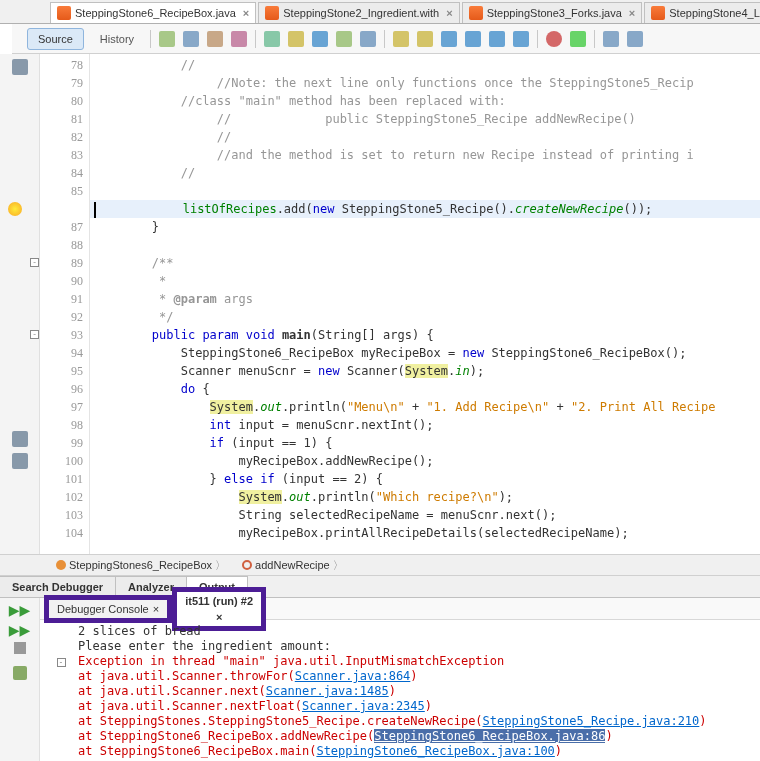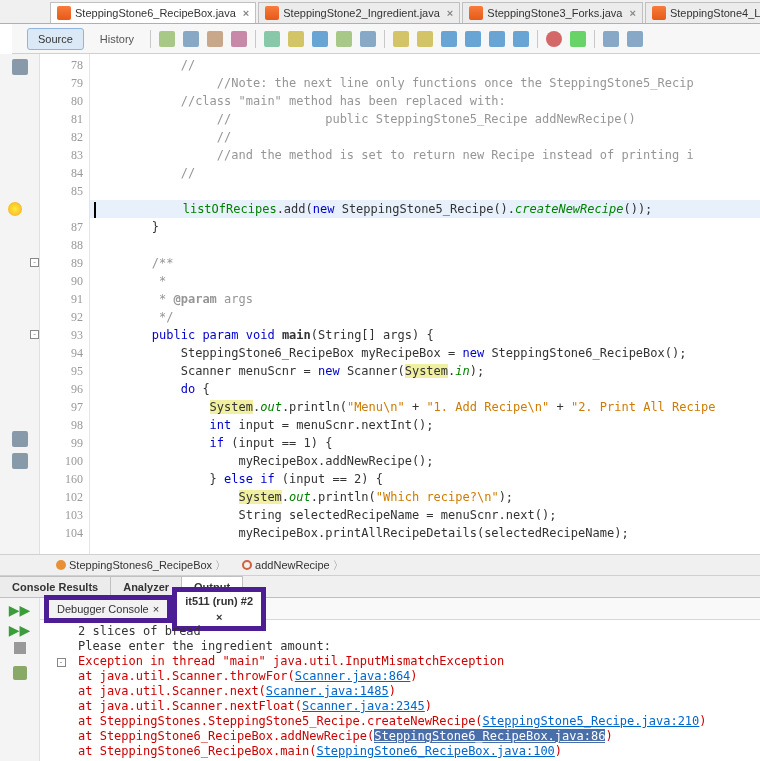--- a/index.html
+++ b/index.html
@@ -62,21 +62,21 @@
 <body>
 
 <div class="tabs-row">
   <div class="file-tab active">
       <span class="java-icon"></span>
       <span>SteppingStone6_RecipeBox.java</span>
       <span class="tab-close">×</span>
     </div>
   <div class="file-tab">
       <span class="java-icon"></span>
-      <span>SteppingStone2_Ingredient.java</span>
+      <span>SteppingStone2_Ingredient.with</span>
       <span class="tab-close">×</span>
     </div>
   <div class="file-tab">
       <span class="java-icon"></span>
       <span>SteppingStone3_Forks.java</span>
       <span class="tab-close">×</span>
     </div>
   <div class="file-tab">
       <span class="java-icon"></span>
       <span>SteppingStone4_Loop</span>
@@ -135,21 +135,21 @@
     <div class="gutter-row">91</div>
     <div class="gutter-row">92</div>
     <div class="gutter-row"><span class="fold-mark">-</span><span>93</span></div>
     <div class="gutter-row">94</div>
     <div class="gutter-row">95</div>
     <div class="gutter-row">96</div>
     <div class="gutter-row">97</div>
     <div class="gutter-row">98</div>
     <div class="gutter-row">99</div>
     <div class="gutter-row">100</div>
-    <div class="gutter-row">160</div>
+    <div class="gutter-row">101</div>
     <div class="gutter-row">102</div>
     <div class="gutter-row">103</div>
     <div class="gutter-row">104</div>
   </div>
   <div class="code">
     <div class="code-row"><span class="cm">            //</span></div>
     <div class="code-row"><span class="cm">                 //Note: the next line only functions once the SteppingStone5_Recip</span></div>
     <div class="code-row"><span class="cm">            //class "main" method has been replaced with:</span></div>
     <div class="code-row"><span class="cm">                 //             public SteppingStone5_Recipe addNewRecipe()</span></div>
     <div class="code-row"><span class="cm">                 //</span></div>
@@ -185,21 +185,21 @@
       <span class="bc-sep">〉</span>
     </div>
   <div class="bc-item">
       <span class="red-ring"></span>
       <span>addNewRecipe</span>
       <span class="bc-sep">〉</span>
     </div>
 </div>
 
 <div class="panel-tabs">
-  <div class="ptab">Console Results</div>
+  <div class="ptab">Search Debugger</div>
   <div class="ptab">Analyzer</div>
   <div class="ptab active">Output</div>
 </div>
 
 <div class="output-area">
   <div class="out-gutter">
     <span class="play-dbl">▶▶</span>
     <span class="play-dbl">▶▶</span>
     <span class="stop-sq"></span>
     <span class="out-icon" style="margin-top:8px"></span>

